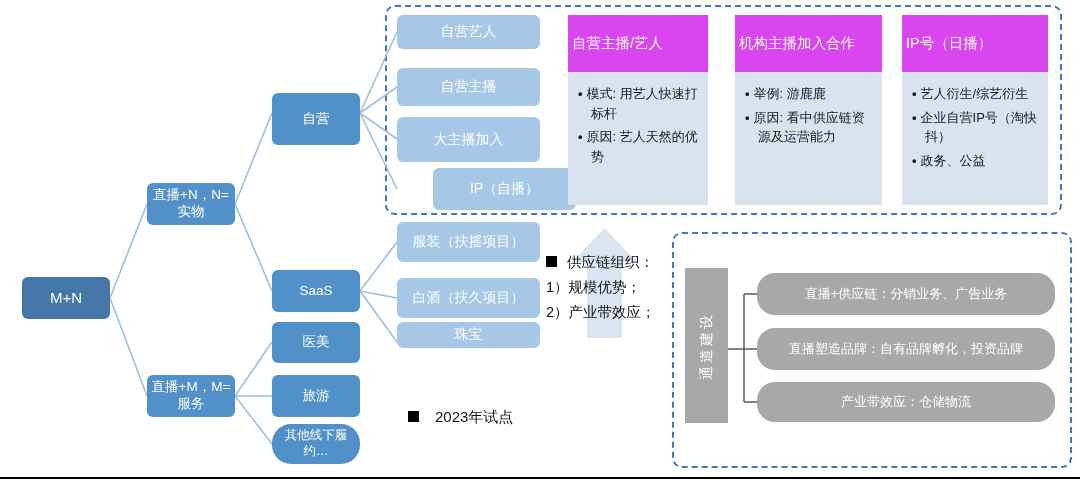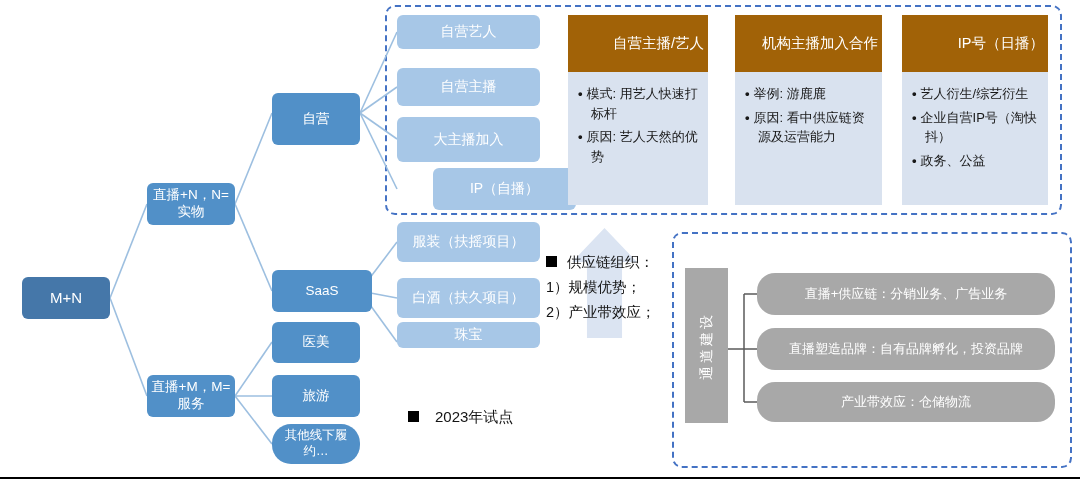--- a/index.html
+++ b/index.html
@@ -15,21 +15,21 @@
   }
   .node.dark{background:#4577a9;font-size:15px;}
   .node.mid{background:#5190c8;font-size:13.5px;}
   .node.light{background:#a7c7e7;font-size:14px;}
   .dashed-box{
     position:absolute;z-index:0;border:2px dashed #4472c4;border-radius:10px;
     box-sizing:border-box;background:transparent;
   }
   .card{position:absolute;z-index:2;}
   .card-header{
-    background:#a16207;color:#ffffff;display:flex;align-items:center;justify-content:flex-end;
+    background:#d946ef;color:#ffffff;display:flex;align-items:center;justify-content:flex-start;
     font-size:14.5px;text-align:center;box-sizing:border-box;padding:2px 4px;
   }
   .card-body{
     background:#d9e2ef;color:#181818;font-size:13px;line-height:1.5;
     box-sizing:border-box;padding:12px 9px 8px 10px;
   }
   .bullet{padding-left:13px;text-indent:-13px;margin-bottom:4px;}
   .bullet::before{content:"\2022";margin-right:4px;font-weight:bold;}
   .arrow-up{
     position:absolute;z-index:1;background:#dbe4f2;
@@ -90,21 +90,21 @@
   </div>
   <div class="node mid" style="left:147px;top:183px;width:88px;height:42px;">
     <span>直播+N，N=实物</span>
   </div>
   <div class="node mid" style="left:147px;top:375px;width:88px;height:42px;">
     <span>直播+M，M=服务</span>
   </div>
   <div class="node mid" style="left:272px;top:93px;width:88px;height:52px;">
     <span>自营</span>
   </div>
-  <div class="node mid" style="left:272px;top:270px;width:100px;height:42px;">
+  <div class="node mid" style="left:272px;top:270px;width:88px;height:42px;">
     <span>SaaS</span>
   </div>
   <div class="node mid" style="left:272px;top:322px;width:88px;height:41px;">
     <span>医美</span>
   </div>
   <div class="node mid" style="left:272px;top:375px;width:88px;height:42px;">
     <span>旅游</span>
   </div>
   <div class="node mid" style="left:272px;top:424px;width:88px;height:40px;font-size:12.5px;border-radius:19px;">
     <span>其他线下履约…</span>

